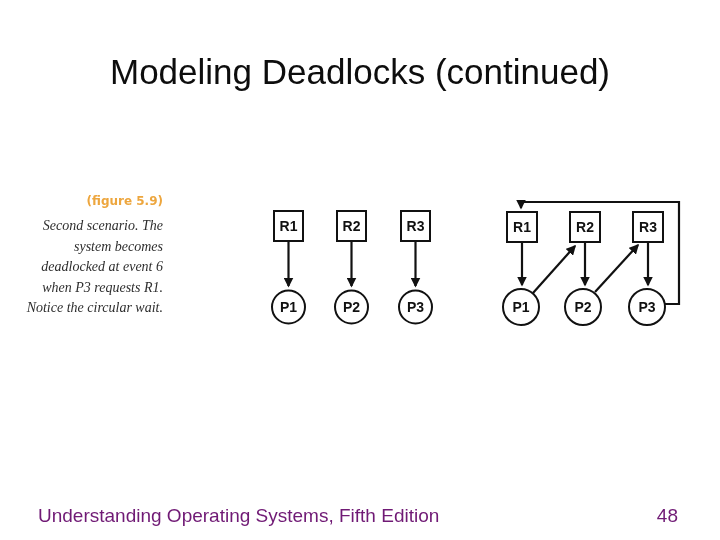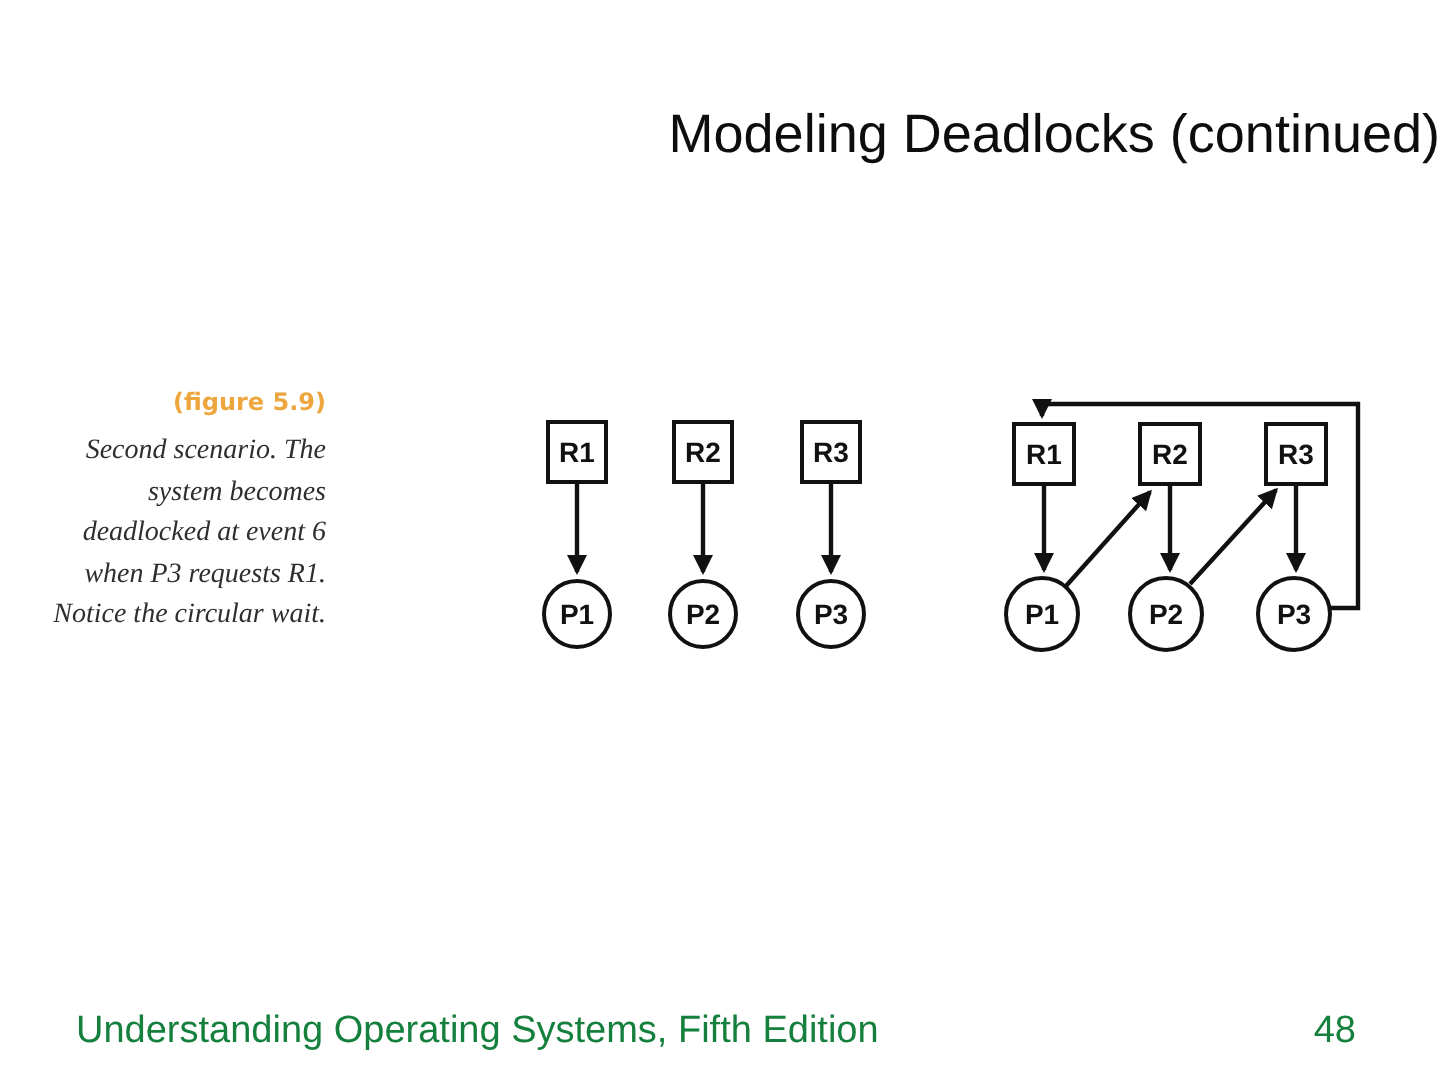--- a/index.html
+++ b/index.html
@@ -11,22 +11,22 @@
     background: #ffffff;
     overflow: hidden;
     font-family: "Liberation Sans", sans-serif;
   }
   .title {
     position: absolute;
     top: 52px;
     left: 0;
     width: 720px;
     margin: 0;
-    text-align: right;
-    font-size: 27px;
+    text-align: center;
+    font-size: 35px;
     font-weight: normal;
     line-height: 1.15;
     color: #0d0d0d;
     letter-spacing: 0px;
   }
   .caption {
     position: absolute;
     top: 194px;
     right: 557px;
     width: 170px;
@@ -62,21 +62,21 @@
   }
   .footer {
     position: absolute;
     top: 505px;
     left: 38px;
     right: 42px;
     display: flex;
     justify-content: space-between;
     align-items: baseline;
     font-size: 19px;
-    color: #15803d;
+    color: #701a75;
   }
 </style>
 </head>
 <body>
 
 <div class="slide">
 
   <h1 class="title">Modeling Deadlocks (continued)</h1>
 
   <div class="caption">

